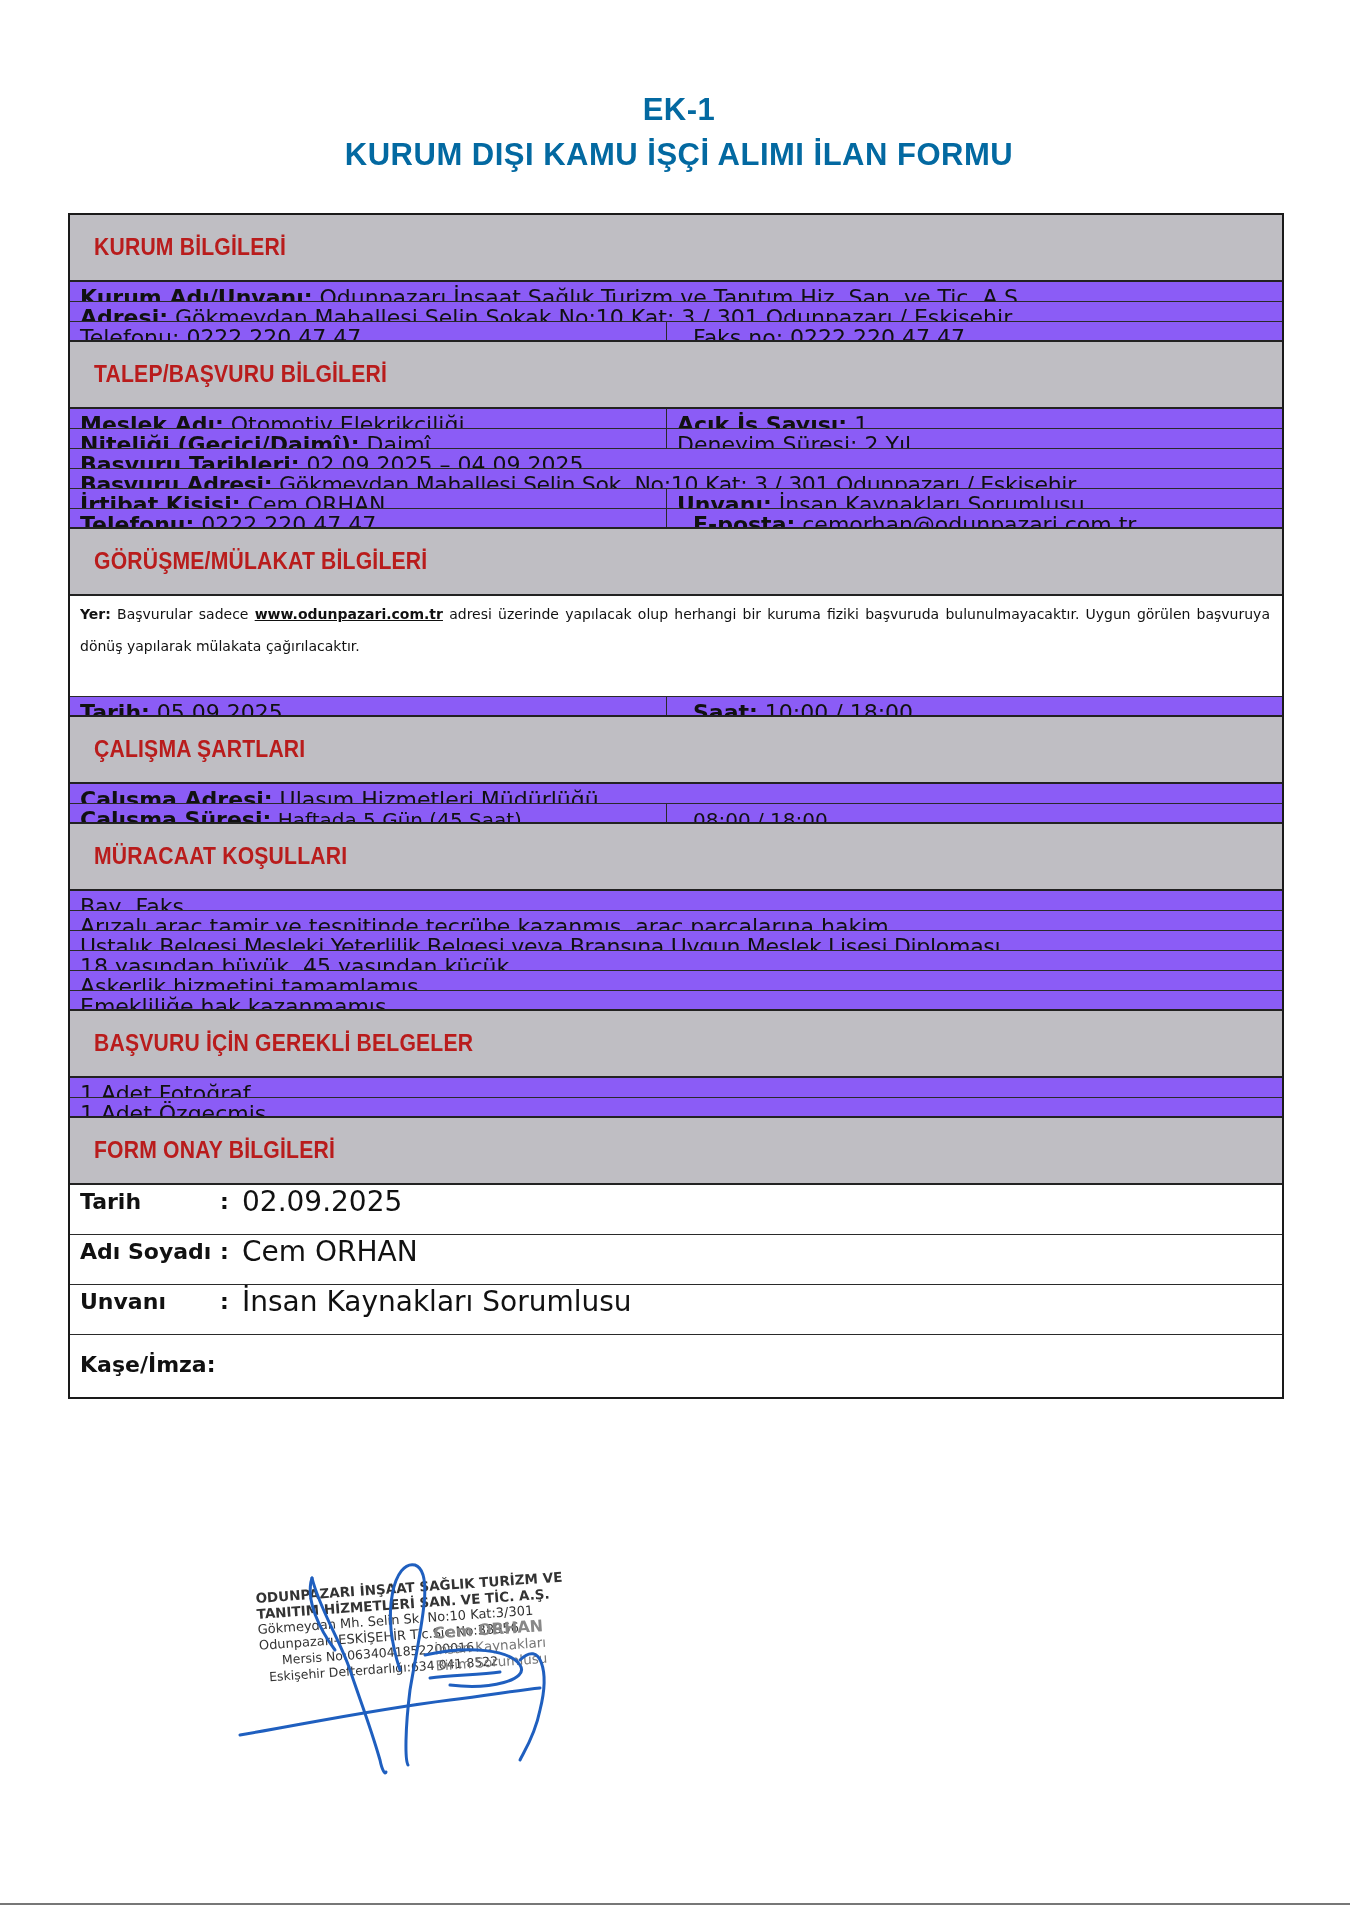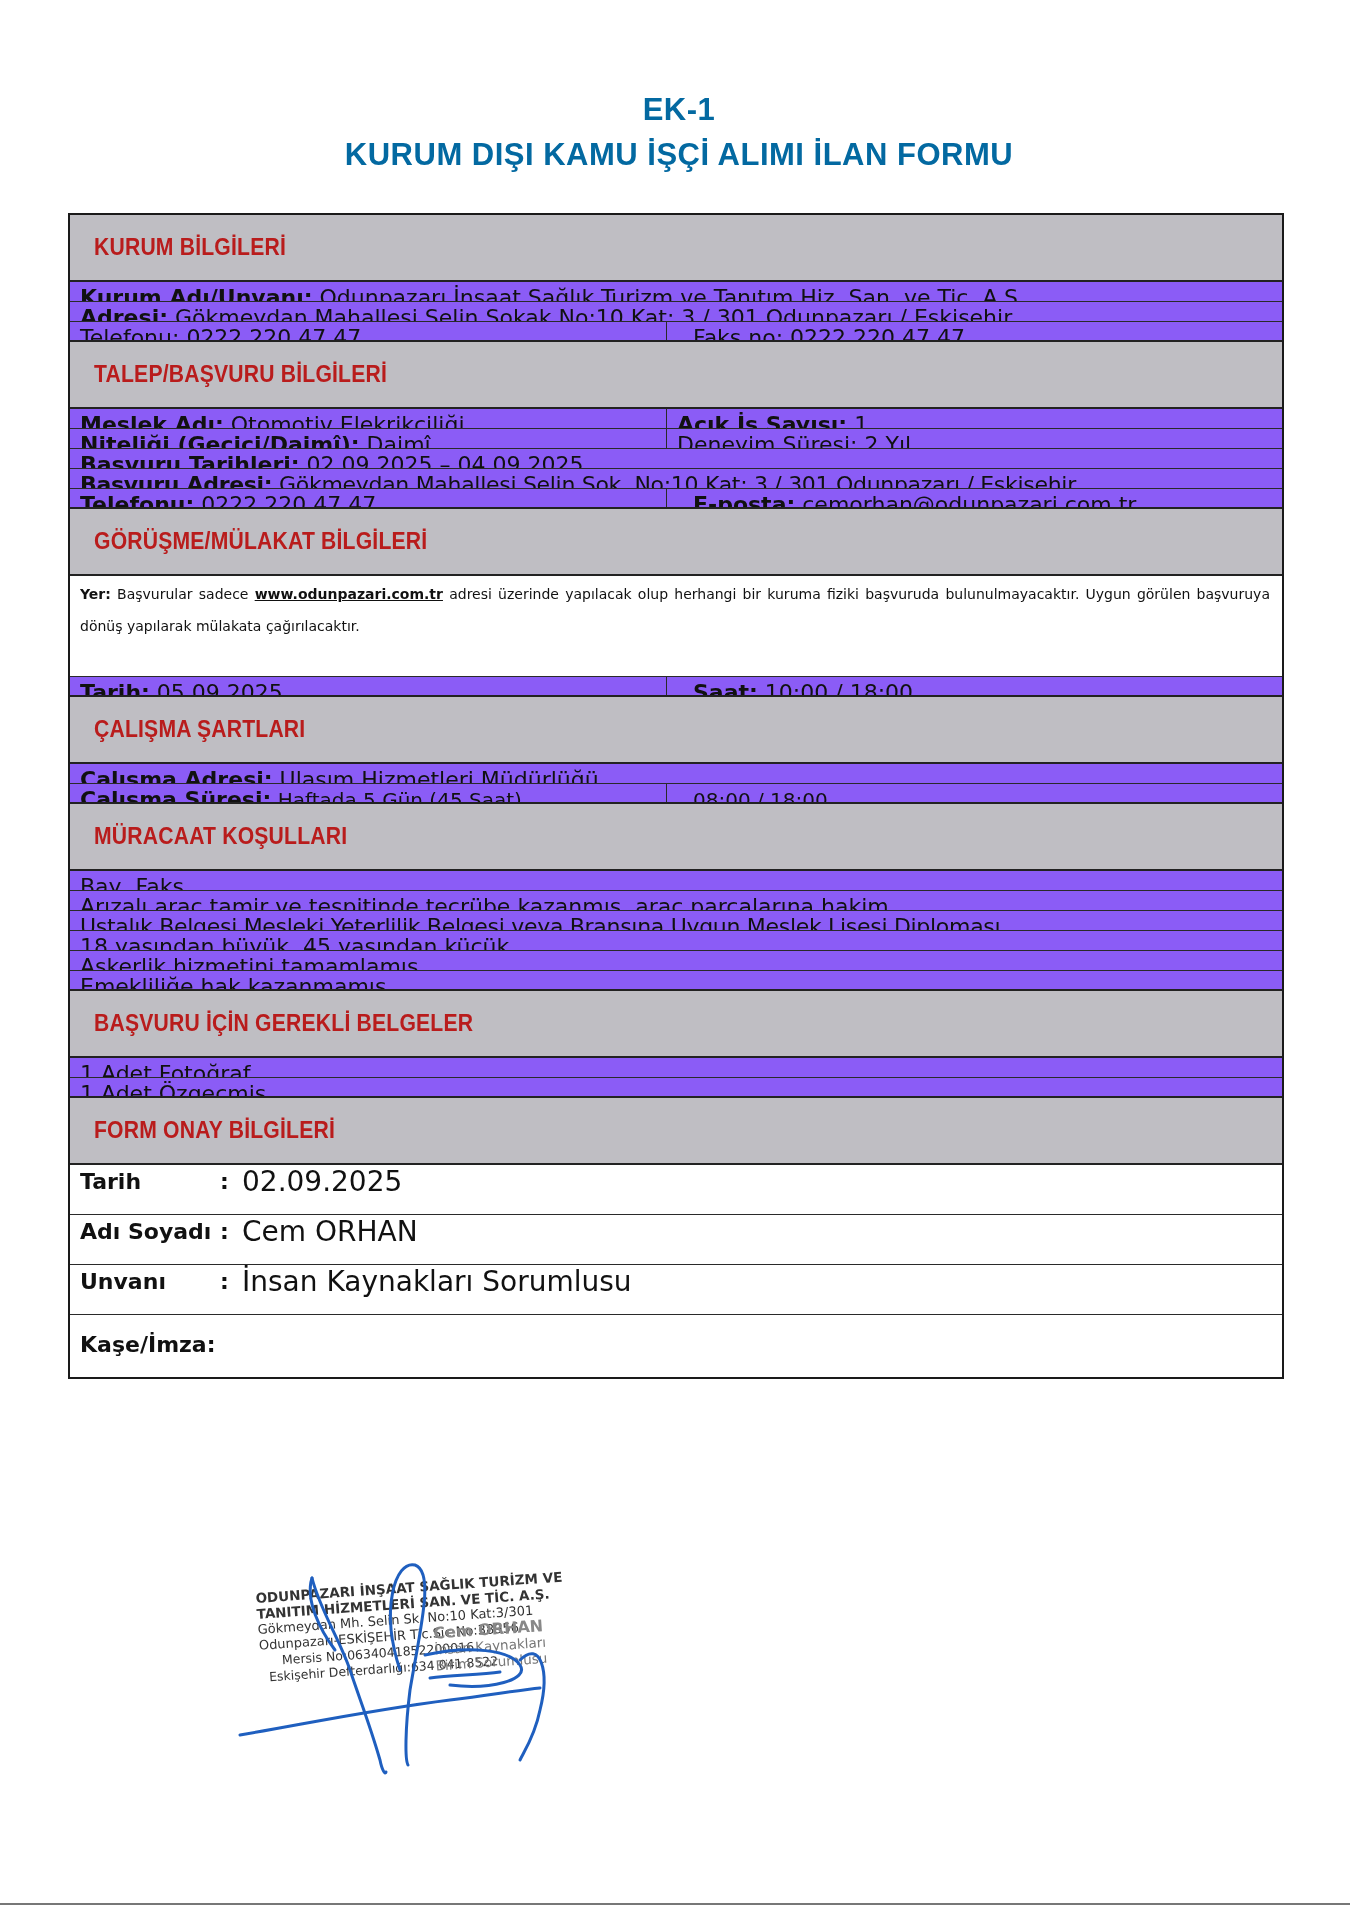--- a/index.html
+++ b/index.html
@@ -78,20 +78,24 @@
   <div class="row">
     <div class="cell left"><span class="lbl">Niteliği (Geçici/Daimî):</span><span> Daimî</span></div>
     <div class="cell right">Deneyim Süresi: 2 Yıl</div>
   </div>
   <div class="row">
     <div class="cell full"><span class="lbl">Başvuru Tarihleri:</span><span> 02.09.2025 – 04.09.2025</span></div>
   </div>
   <div class="row">
     <div class="cell full tight"><span class="lbl">Başvuru Adresi:</span><span> Gökmeydan Mahallesi Selin Sok. No:10 Kat: 3 / 301 Odunpazarı / Eskişehir</span></div>
   </div>
+  <div class="row">
+    <div class="cell left"><span class="lbl">İrtibat Kişisi:</span><span> Cem ORHAN</span></div>
+    <div class="cell right"><span class="lbl">Unvanı:</span><span> İnsan Kaynakları Sorumlusu</span></div>
+  </div>
   <div class="row last">
     <div class="cell left"><span class="lbl">Telefonu:</span><span> 0222 220 47 47</span></div>
     <div class="cell right"><span class="lbl">E-posta:</span><span> cemorhan@odunpazari.com.tr</span></div>
   </div>
 
   <div class="sec-h">
       <span>GÖRÜŞME/MÜLAKAT BİLGİLERİ</span>
     </div>
   <div class="yer">
     <span class="lbl">Yer:</span><span> Başvurular sadece </span><a>www.odunpazari.com.tr</a><span> adresi üzerinde yapılacak olup herhangi bir kuruma fiziki başvuruda bulunulmayacaktır. Uygun görülen başvuruya dönüş yapılarak mülakata çağırılacaktır.</span>

